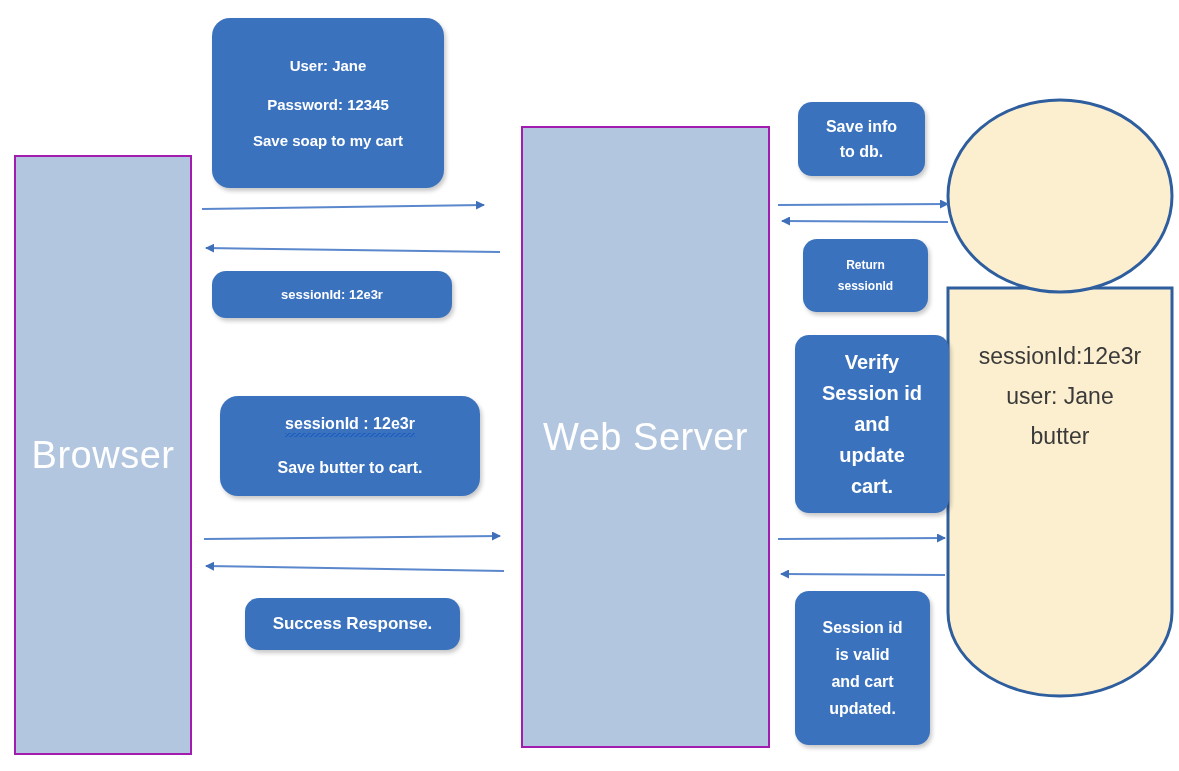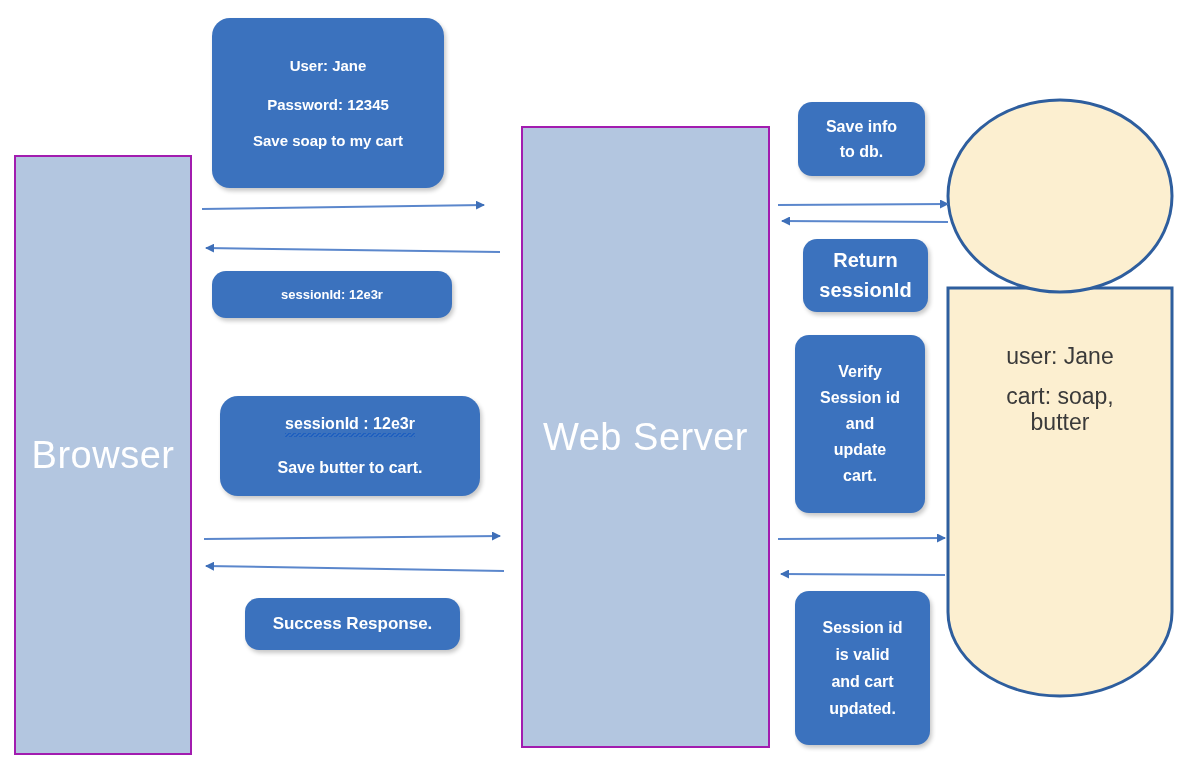--- a/index.html
+++ b/index.html
@@ -118,22 +118,22 @@
   </div>
 
   <div class="db" style="left:940px; top:92px; width:240px; height:612px;">
     <svg width="240" height="612" viewBox="0 0 240 612">
 
       <path d="M 8,196 L 8,520 A 112,84 0 0 0 232,520 L 232,196 Z" fill="#FCEFD0" stroke="#2E5E9E" stroke-width="3"></path>
 
       <ellipse cx="120" cy="104" rx="112" ry="96" fill="#FCEFD0" stroke="#2E5E9E" stroke-width="3"></ellipse>
     </svg>
     <div class="db-text" style="top:252px;">
+      <span class="line">sessionId:12e3r</span>
       <span class="line">user: Jane</span>
-      <span class="line tight">cart: soap,</span>
       <span class="line">butter</span>
     </div>
   </div>
 
   <div class="msgbox r18" style="left:212px; top:18px; width:232px; height:170px; font-size:15px; line-height:1.0;">
     <span class="line" style="margin-bottom:24px;">User: Jane</span>
     <span class="line" style="margin-bottom:21px;">Password: 12345</span>
     <span class="line">Save soap to my cart</span>
   </div>
 
@@ -148,26 +148,26 @@
 
   <div class="msgbox" style="left:798px; top:102px; width:127px; height:74px; font-size:16px;">
     <span class="line" style="margin-bottom:7px;">Save info</span>
     <span class="line">to db.</span>
   </div>
 
   <div class="msgbox" style="left:245px; top:598px; width:215px; height:52px; font-size:17px;">
     <span class="line">Success Response.</span>
   </div>
 
-  <div class="msgbox" style="left:803px; top:239px; width:125px; height:73px; font-size:20px;">
+  <div class="msgbox" style="left:803px; top:239px; width:125px; height:73px; font-size:12px;">
     <span class="line" style="margin-bottom:7px;">Return</span>
     <span class="line">sessionId</span>
   </div>
 
-  <div class="msgbox" style="left:795px; top:335px; width:130px; height:178px; font-size:16px;">
+  <div class="msgbox" style="left:795px; top:335px; width:154px; height:178px; font-size:20px;">
     <span class="line" style="margin-bottom:8px;">Verify</span>
     <span class="line" style="margin-bottom:8px;">Session id</span>
     <span class="line" style="margin-bottom:8px;">and</span>
     <span class="line" style="margin-bottom:8px;">update</span>
     <span class="line">cart.</span>
   </div>
 
   <div class="msgbox" style="left:795px; top:591px; width:135px; height:154px; font-size:16px;">
     <span class="line" style="margin-bottom:9px;">Session id</span>
     <span class="line" style="margin-bottom:9px;">is valid</span>

